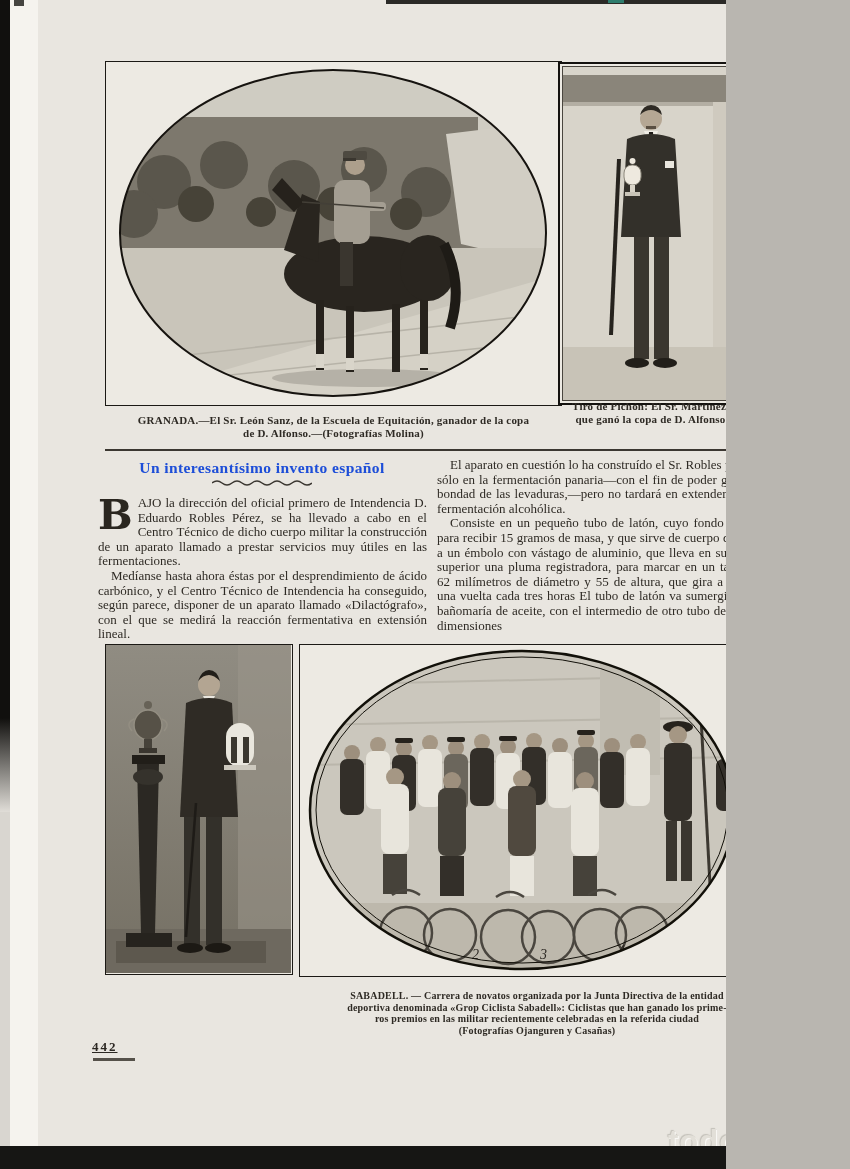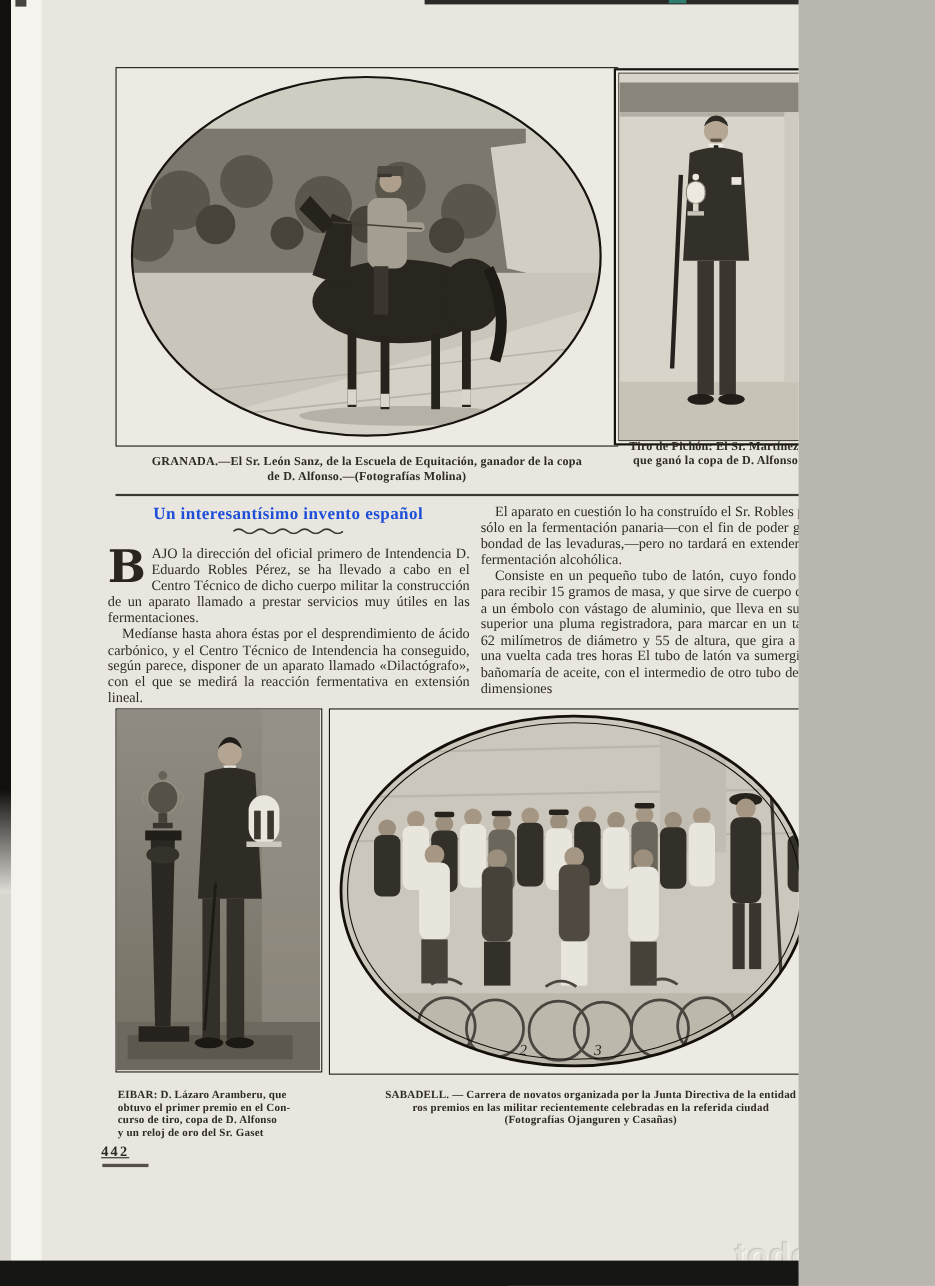--- a/index.html
+++ b/index.html
@@ -355,28 +355,23 @@
           <text x="172" y="314">2</text>
           <text x="240" y="314">3</text>
           <text x="318" y="310">4</text>
         </g>
       </g>
       <ellipse cx="222" cy="165" rx="212" ry="159" fill="none" stroke="#121009" stroke-width="2.5"></ellipse>
       <ellipse cx="222" cy="165" rx="206" ry="153" fill="none" stroke="#121009" stroke-width="1"></ellipse>
     </svg>
   </div>
 
-  <div class="abs caption cap-10" style="left:107px;top:990px;width:198px;text-align:left;">
-    <div class="cap-line">EIBAR: D. Lázaro Aramberu, que</div>
-    <div class="cap-line">obtuvo el primer premio en el Con-</div>
-    <div class="cap-line">curso de tiro, copa de D. Alfonso</div>
-    <div class="cap-line">y un reloj de oro del Sr. Gaset</div>
-  </div>
   <div class="abs caption cap-10" style="left:297px;top:990px;width:480px;text-align:center;">
     <div class="cap-line">SABADELL. — Carrera de novatos organizada por la Junta Directiva de la entidad</div>
+    <div class="cap-line">deportiva denominada «Grop Ciclista Sabadell»: Ciclistas que han ganado los prime-</div>
     <div class="cap-line">ros premios en las militar recientemente celebradas en la referida ciudad</div>
     <div class="cap-line">(Fotografías Ojanguren y Casañas)</div>
   </div>
 
   <div class="abs page-number" style="left:92px;top:1039px;">442</div>
   <div class="abs pn-rule" style="left:93px;top:1058px;width:42px;"></div>
 
   <div class="abs watermark" style="left:668px;top:1124px;">todocoleccion</div>
   <div class="abs edge-bottom-black"></div>
 

